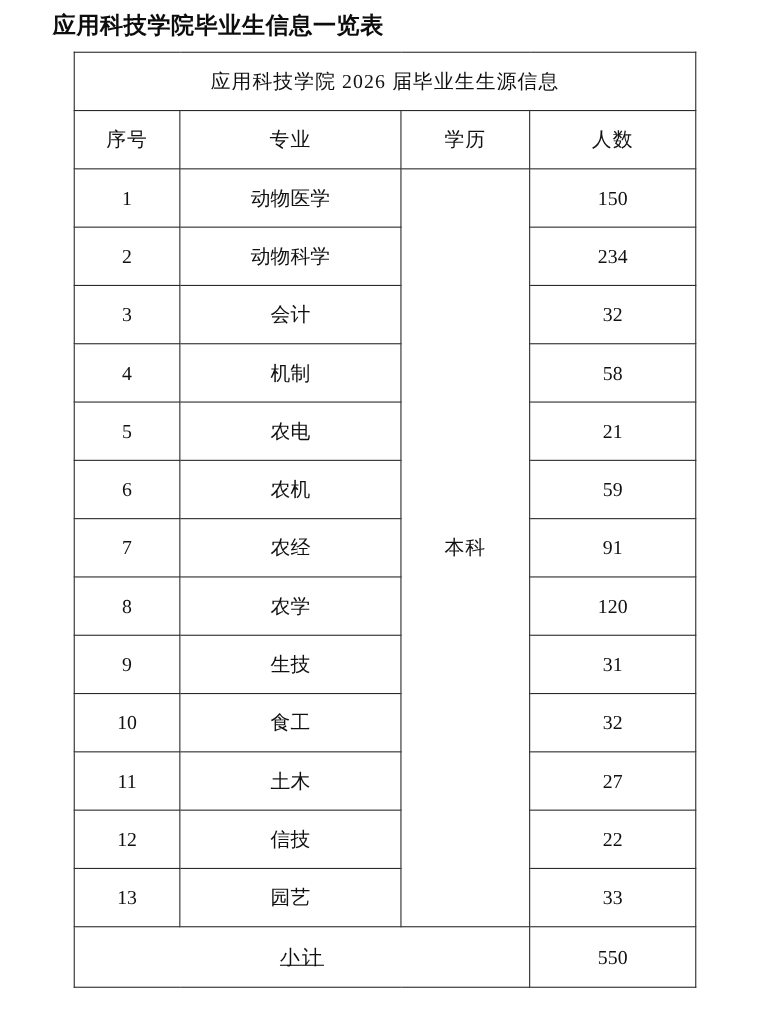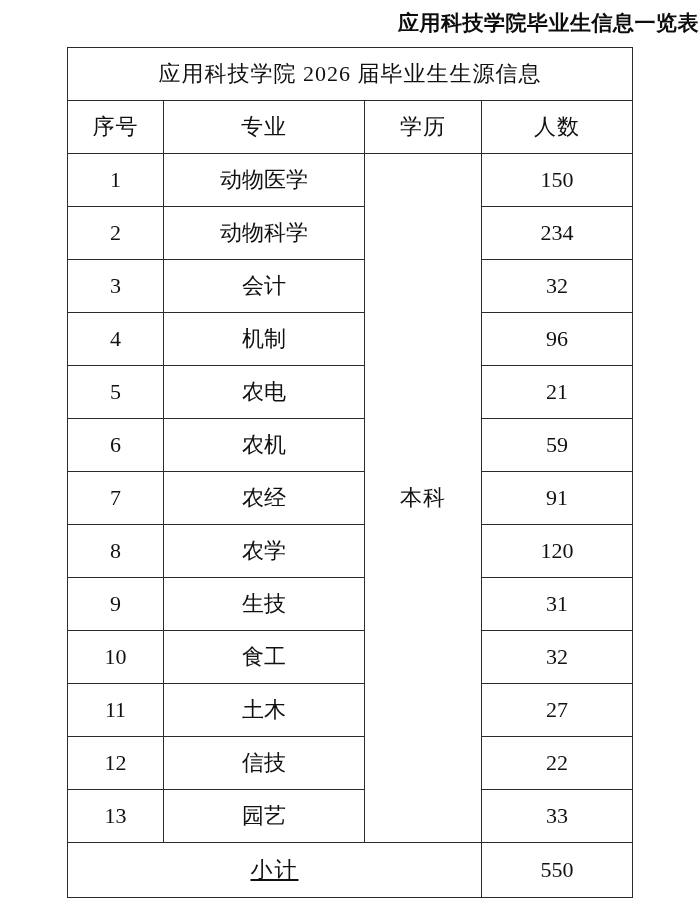--- a/index.html
+++ b/index.html
@@ -9,42 +9,43 @@
   }
   body {
     width: 699px;
     height: 921px;
     font-family: "Liberation Serif", "DejaVu Serif", serif;
     color: #111111;
     position: relative;
     overflow: hidden;
   }
   .page-title {
-    text-align: right;
+    text-align: left;
     font-family: "Liberation Sans", "DejaVu Sans", sans-serif;
     font-weight: bold;
     font-size: 21px;
     letter-spacing: 0.5px;
     margin: 9px 0 10px 0;
     color: #0d0d0d;
+    padding-left: 48px;
   }
   .table-wrap {
     width: 565px;
     margin: 0 auto;
   }
   table.info-table {
     width: 100%;
     border-collapse: collapse;
     table-layout: fixed;
   }
   table.info-table td {
     border: 1px solid #2b2b2b;
     text-align: center;
     vertical-align: middle;
-    font-size: 22px;
+    font-size: 18px;
     color: #111111;
     padding: 0;
   }
   .caption-cell {
     height: 52px;
     font-size: 24px;
     letter-spacing: 1px;
   }
   .head-cell {
     height: 52px;
@@ -108,21 +109,21 @@
         <td>234</td>
       </tr>
       <tr class="body-row">
         <td>3</td>
         <td>会计</td>
         <td>32</td>
       </tr>
       <tr class="body-row">
         <td>4</td>
         <td>机制</td>
-        <td>96</td>
+        <td>58</td>
       </tr>
       <tr class="body-row">
         <td>5</td>
         <td>农电</td>
         <td>21</td>
       </tr>
       <tr class="body-row">
         <td>6</td>
         <td>农机</td>
         <td>59</td>

